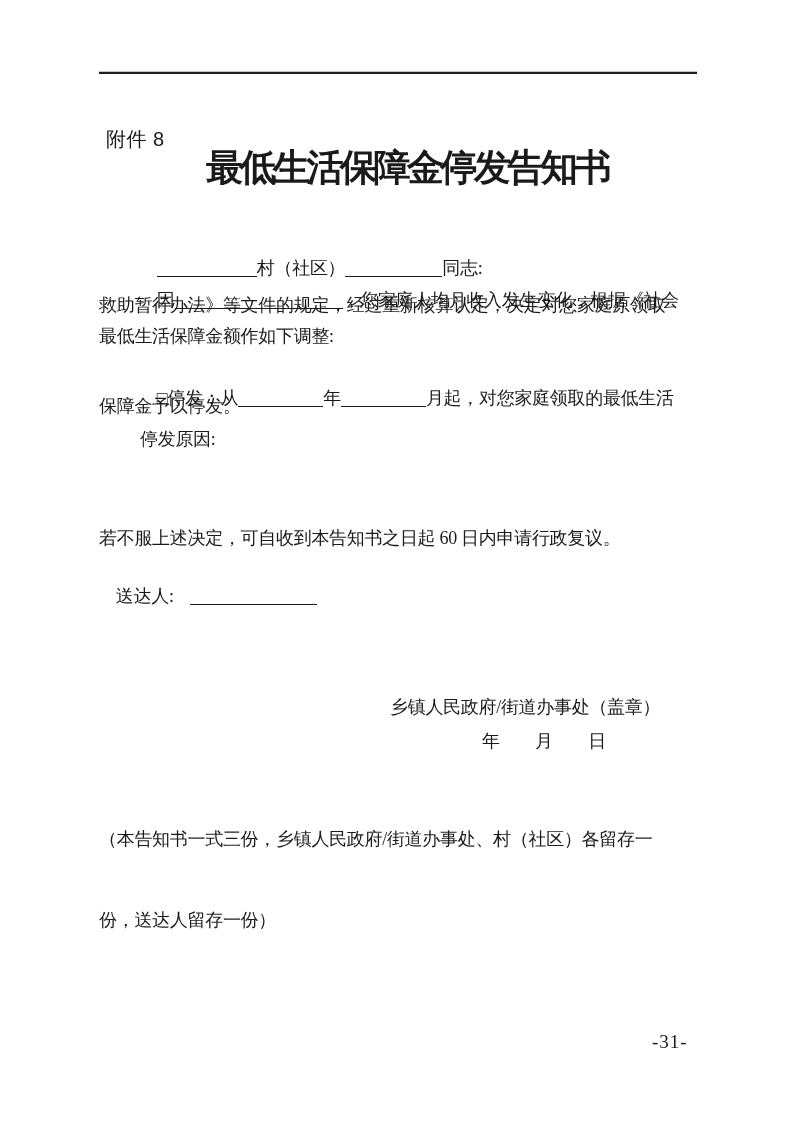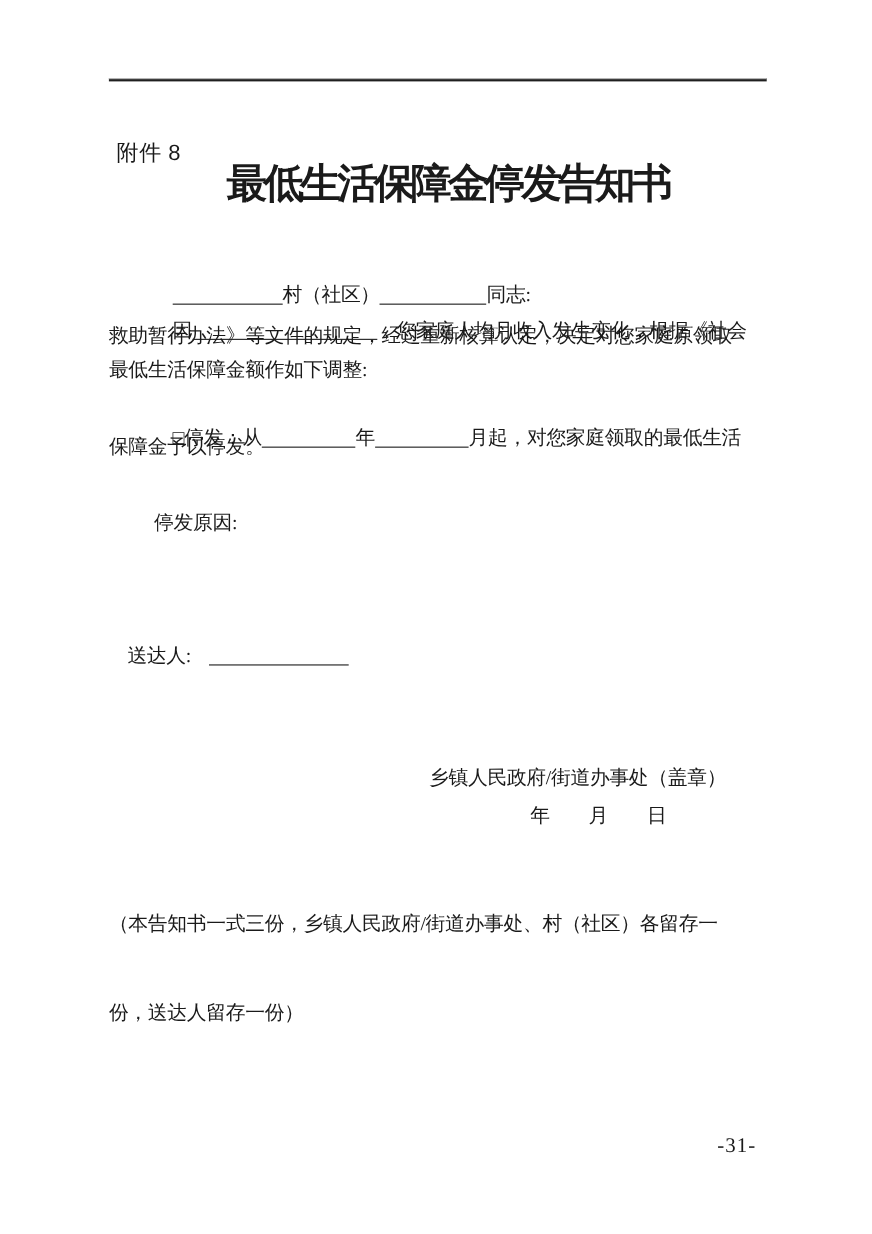--- a/index.html
+++ b/index.html
@@ -86,22 +86,23 @@
   <div class="line" style="left:140px; top:261px;">
     <span>因</span><span class="blank" style="width:168px;"></span><span>，您家庭人均月收入发生变化，根据《社会</span>
   </div>
   <div class="line" style="left:99px; top:323px;">最低生活保障金额作如下调整:</div>
 
   <div class="line" style="left:140px; top:359px;">
     <span>□</span><span>停发：从</span><span class="blank" style="width:85px;"></span><span>年</span><span class="blank" style="width:85px;"></span><span>月起，对您家庭领取的最低生活</span>
   </div>
   <div class="line" style="left:99px; top:393px;">保障金予以停发。</div>
 
-  <div class="line" style="left:140px; top:426px;margin-top:36px;">停发原因:</div>
+  <div class="line" style="left:140px; top:426px;">停发原因:</div>
 
+  <div class="line" style="left:99px; top:525px;">若不服上述决定，可自收到本告知书之日起 60 日内申请行政复议。</div>
 
   <div class="line" style="left:99px; top:557px;">
     <span>送达人: </span><span class="blank" style="width:127px; margin-left:12px;"></span>
   </div>
 
   <div class="line" style="left:390px; top:694px;">乡镇人民政府/街道办事处（盖章）</div>
   <div class="line" style="left:482px; top:728px;">年　　月　　日</div>
 
   <div class="line" style="left:99px; top:826px;">（本告知书一式三份，乡镇人民政府/街道办事处、村（社区）各留存一</div>
   <div class="line" style="left:99px; top:859px;margin-top:48px;">份，送达人留存一份）</div>

